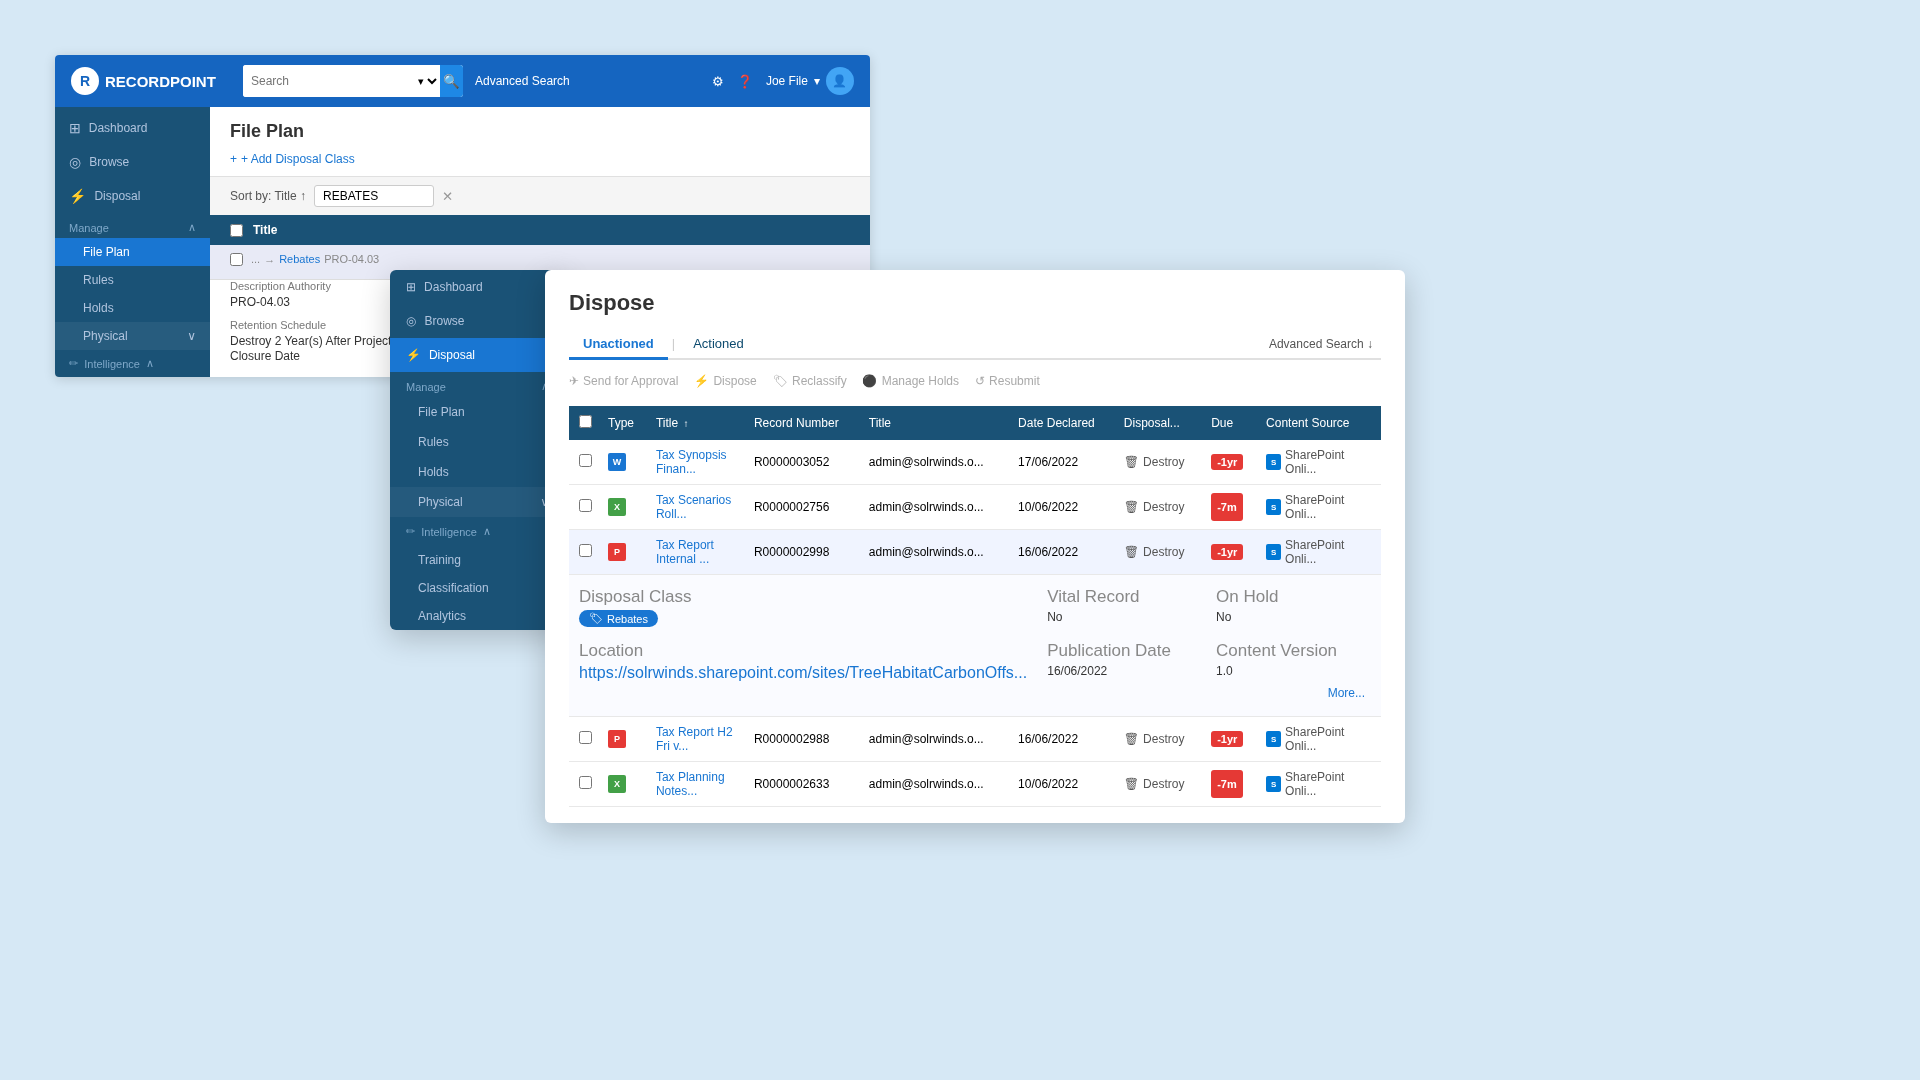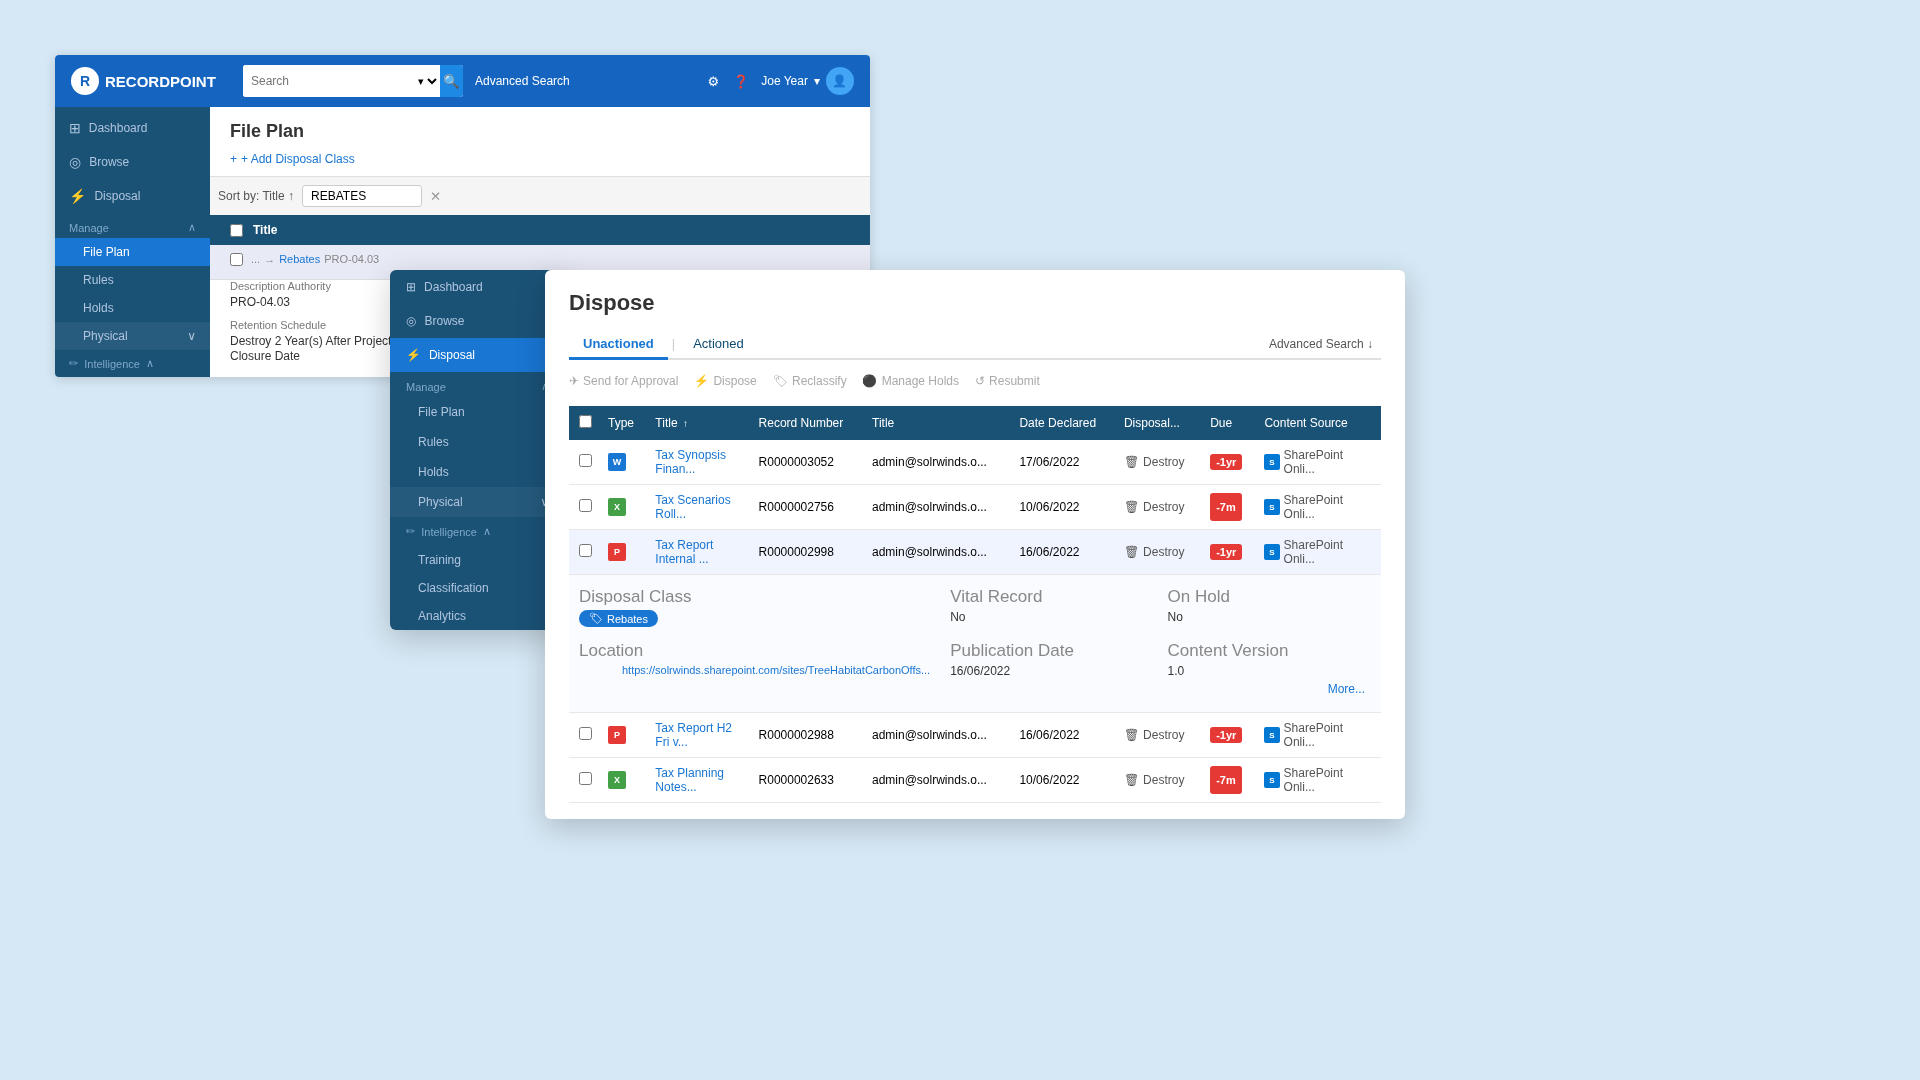--- a/index.html
+++ b/index.html
@@ -206,21 +206,21 @@
       font-size: 12px;
       cursor: pointer;
       display: flex;
       align-items: center;
       gap: 4px;
     }
     .sort-bar {
       display: flex;
       align-items: center;
       gap: 8px;
-      padding: 8px 8px;
+      padding: 8px 20px;
       font-size: 12px;
       color: #555;
     }
     .sort-label { font-size: 12px; }
     .sort-input {
       border: 1px solid #ccc;
       border-radius: 3px;
       padding: 3px 8px;
       font-size: 12px;
       width: 120px;
@@ -508,21 +508,21 @@
     }
     .exp-label {
       font-size: 17px;
       color: #888;
       margin-bottom: 3px;
     }
     .exp-value {
       font-size: 12px;
       color: #333;
     }
-    .exp-link { color: #1976d2; cursor: pointer; font-size: 11px; margin-left: 43px; }
+    .exp-link { color: #1976d2; cursor: pointer; font-size: 16px; }
     .exp-tag {
       background: #1976d2;
       color: #fff;
       border-radius: 10px;
       padding: 2px 10px;
       font-size: 11px;
       display: inline-flex;
       align-items: center;
       gap: 4px;
     }
@@ -555,21 +555,21 @@
     <div class="adv-search-nav">
       <span>Advanced
 Search</span>
     </div>
     <div class="nav-spacer"></div>
     <div class="nav-icons">
       <span>⚙</span>
       <span>❓</span>
     </div>
     <div class="nav-user">
-      <span>Joe Year</span>▾
+      <span>Joe File</span>▾
       <div class="user-avatar">👤</div>
     </div>
   </div>
 
   <div class="layout">
 
     <div class="sidebar">
       <div class="sidebar-item">
         <span class="icon">⊞</span>
         <span>Dashboard</span>

